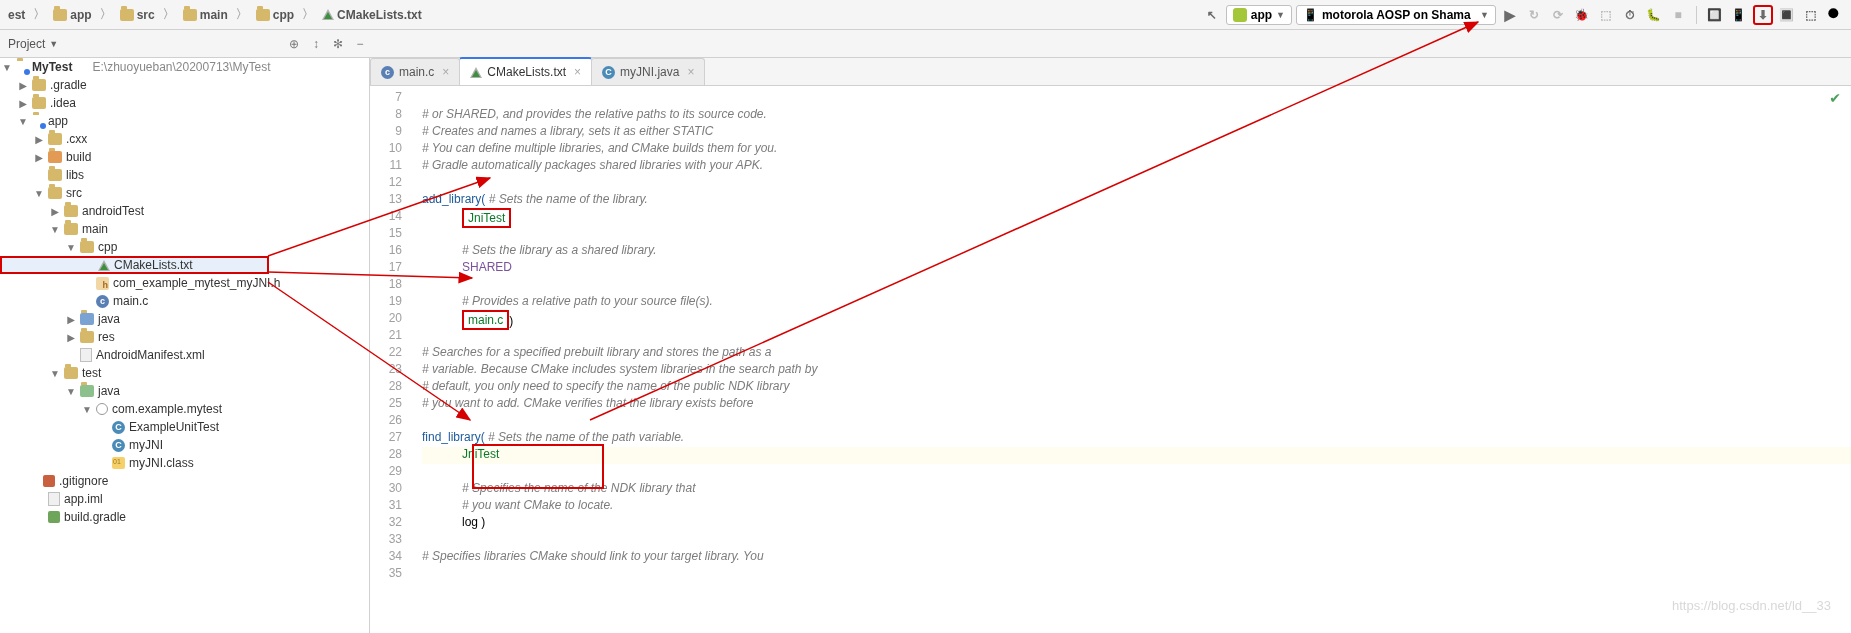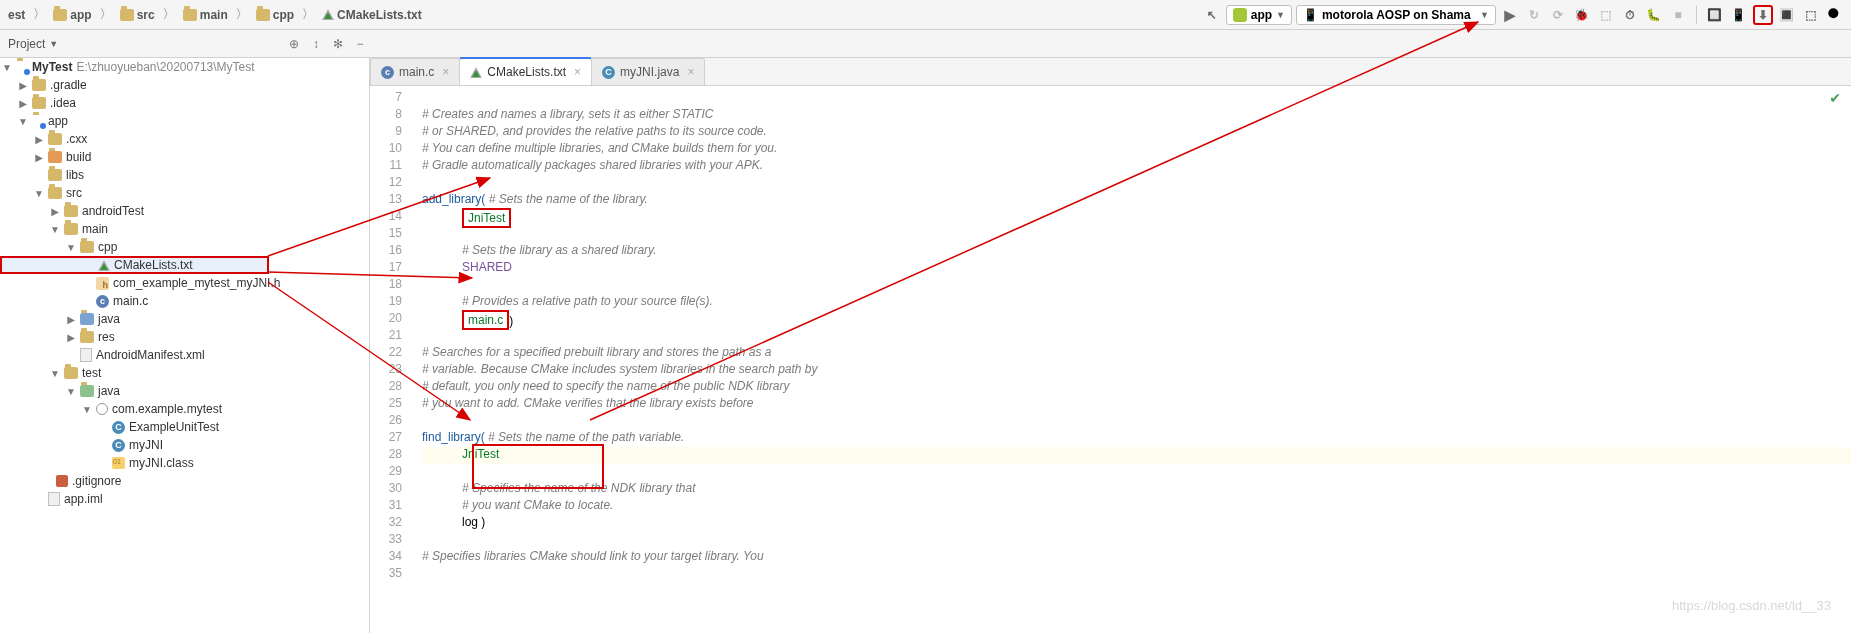--- a/index.html
+++ b/index.html
@@ -35,21 +35,21 @@
 
 .content { display:flex; height: calc(100% - 58px); }
 .sidebar { width: 370px; border-right:1px solid #d0d0d0; background:#fff; overflow:hidden; }
 .editor-pane { flex:1; display:flex; flex-direction:column; background:#fff; position:relative; }
 
 
 .tree { font-size:12px; color:#333; }
 .tree .trow { display:flex; align-items:center; height:18px; padding-left:4px; cursor:pointer; gap:4px; white-space:nowrap; }
 .tree .trow.selected { background:#e6effa; border:2px solid #d60000; margin-right:100px; }
 .tree .chev { width:10px; text-align:center; color:#7a7a7a; font-size:10px; }
-.tree .muted { color:#888; }
+.tree .muted { color:#888;margin-left:16px; }
 .module-ico{ width:12px; height:12px; background:transparent; border-radius:2px; display:inline-block; position:relative; }
 .module-ico::after{ content:""; position:absolute; right:-2px; bottom:-2px; width:6px; height:6px; background:#3b78e7; border-radius:50%; }
 .c-ico{ width:13px; height:13px; border-radius:50%; background:#5a7fb5; color:#fff; font-size:9px; display:inline-flex; align-items:center; justify-content:center; font-weight:bold; }
 .h-ico{ width:13px; height:13px; border-radius:2px; background:#f2d7a6; color:#a66b1a; font-size:8px; display:inline-flex; align-items:center; justify-content:center; font-weight:bold; position:relative; }
 .h-ico::before{content:"h"; position:absolute; right:1px; bottom:0; font-size:9px; color:#a66b1a;}
 .pkg-ico{ width:12px; height:12px; border-radius:50%; background:#fff; border:1px solid #999; display:inline-block; }
 .xml-ico{ width:12px; height:14px; display:inline-block; background:#f0f0f0; border:1px solid #c0c0c0; position:relative; }
 .gradle-ico{ width:12px; height:12px; display:inline-block; background:#6fa55a; border-radius:2px; }
 .class-ico{ width:13px; height:12px; background:#f6d06a; border-radius:2px; display:inline-block; position:relative;}
 .class-ico::after{content:"01"; font-size:7px; color:#9b7a1f; position:absolute; left:1px; top:1px;}
@@ -279,29 +279,34 @@
       <div class="trow" style="padding-left:98px">
           <span class="chev"></span>
           <span class="c-ico" style="background:#4a8bb8;">C</span>
           <span>myJNI</span>
         </div>
       <div class="trow" style="padding-left:98px">
           <span class="chev"></span>
           <span class="class-ico"></span>
           <span>myJNI.class</span>
         </div>
-      <div class="trow" style="padding-left:42px">
+      <div class="trow" style="padding-left:29px">
           <span class="chev"></span>
           <span class="git-ico"></span>
           <span>.gitignore</span>
         </div>
       <div class="trow" style="padding-left:34px">
           <span class="chev"></span>
           <span class="xml-ico"></span>
           <span>app.iml</span>
+        </div>
+      <div class="trow" style="padding-left:34px">
+          <span class="chev"></span>
+          <span class="gradle-ico"></span>
+          <span>build.gradle</span>
         </div>
     </div>
   </div>
 
   <div class="editor-pane">
     <div class="etabs">
       <div class="etab">
           <span class="c-ico">c</span>
           <span>main.c</span>
           <span class="close">×</span>
@@ -345,22 +350,22 @@
           <div>30</div>
           <div>31</div>
           <div>32</div>
           <div>33</div>
           <div>34</div>
           <div>35</div>
         </div>
       <div class="code">
         <span class="ok-check">✔</span>
         <div class="line"></div>
+        <div class="line"><span class="cmt"># or SHARED, and provides the relative paths to its source code.</span></div>
         <div class="line"><span class="cmt"># Creates and names a library, sets it as either STATIC</span></div>
-        <div class="line"><span class="cmt"># or SHARED, and provides the relative paths to its source code.</span></div>
         <div class="line"><span class="cmt"># You can define multiple libraries, and CMake builds them for you.</span></div>
         <div class="line"><span class="cmt"># Gradle automatically packages shared libraries with your APK.</span></div>
         <div class="line"></div>
         <div class="line"><span class="kw">add_library(</span><span class="cmt"> # Sets the name of the library.</span></div>
         <div class="line">            <span class="box"><span class="str">JniTest</span></span></div>
         <div class="line"></div>
         <div class="line">            <span class="cmt"># Sets the library as a shared library.</span></div>
         <div class="line">            <span class="kw2">SHARED</span></div>
         <div class="line"></div>
         <div class="line">            <span class="cmt"># Provides a relative path to your source file(s).</span></div>

